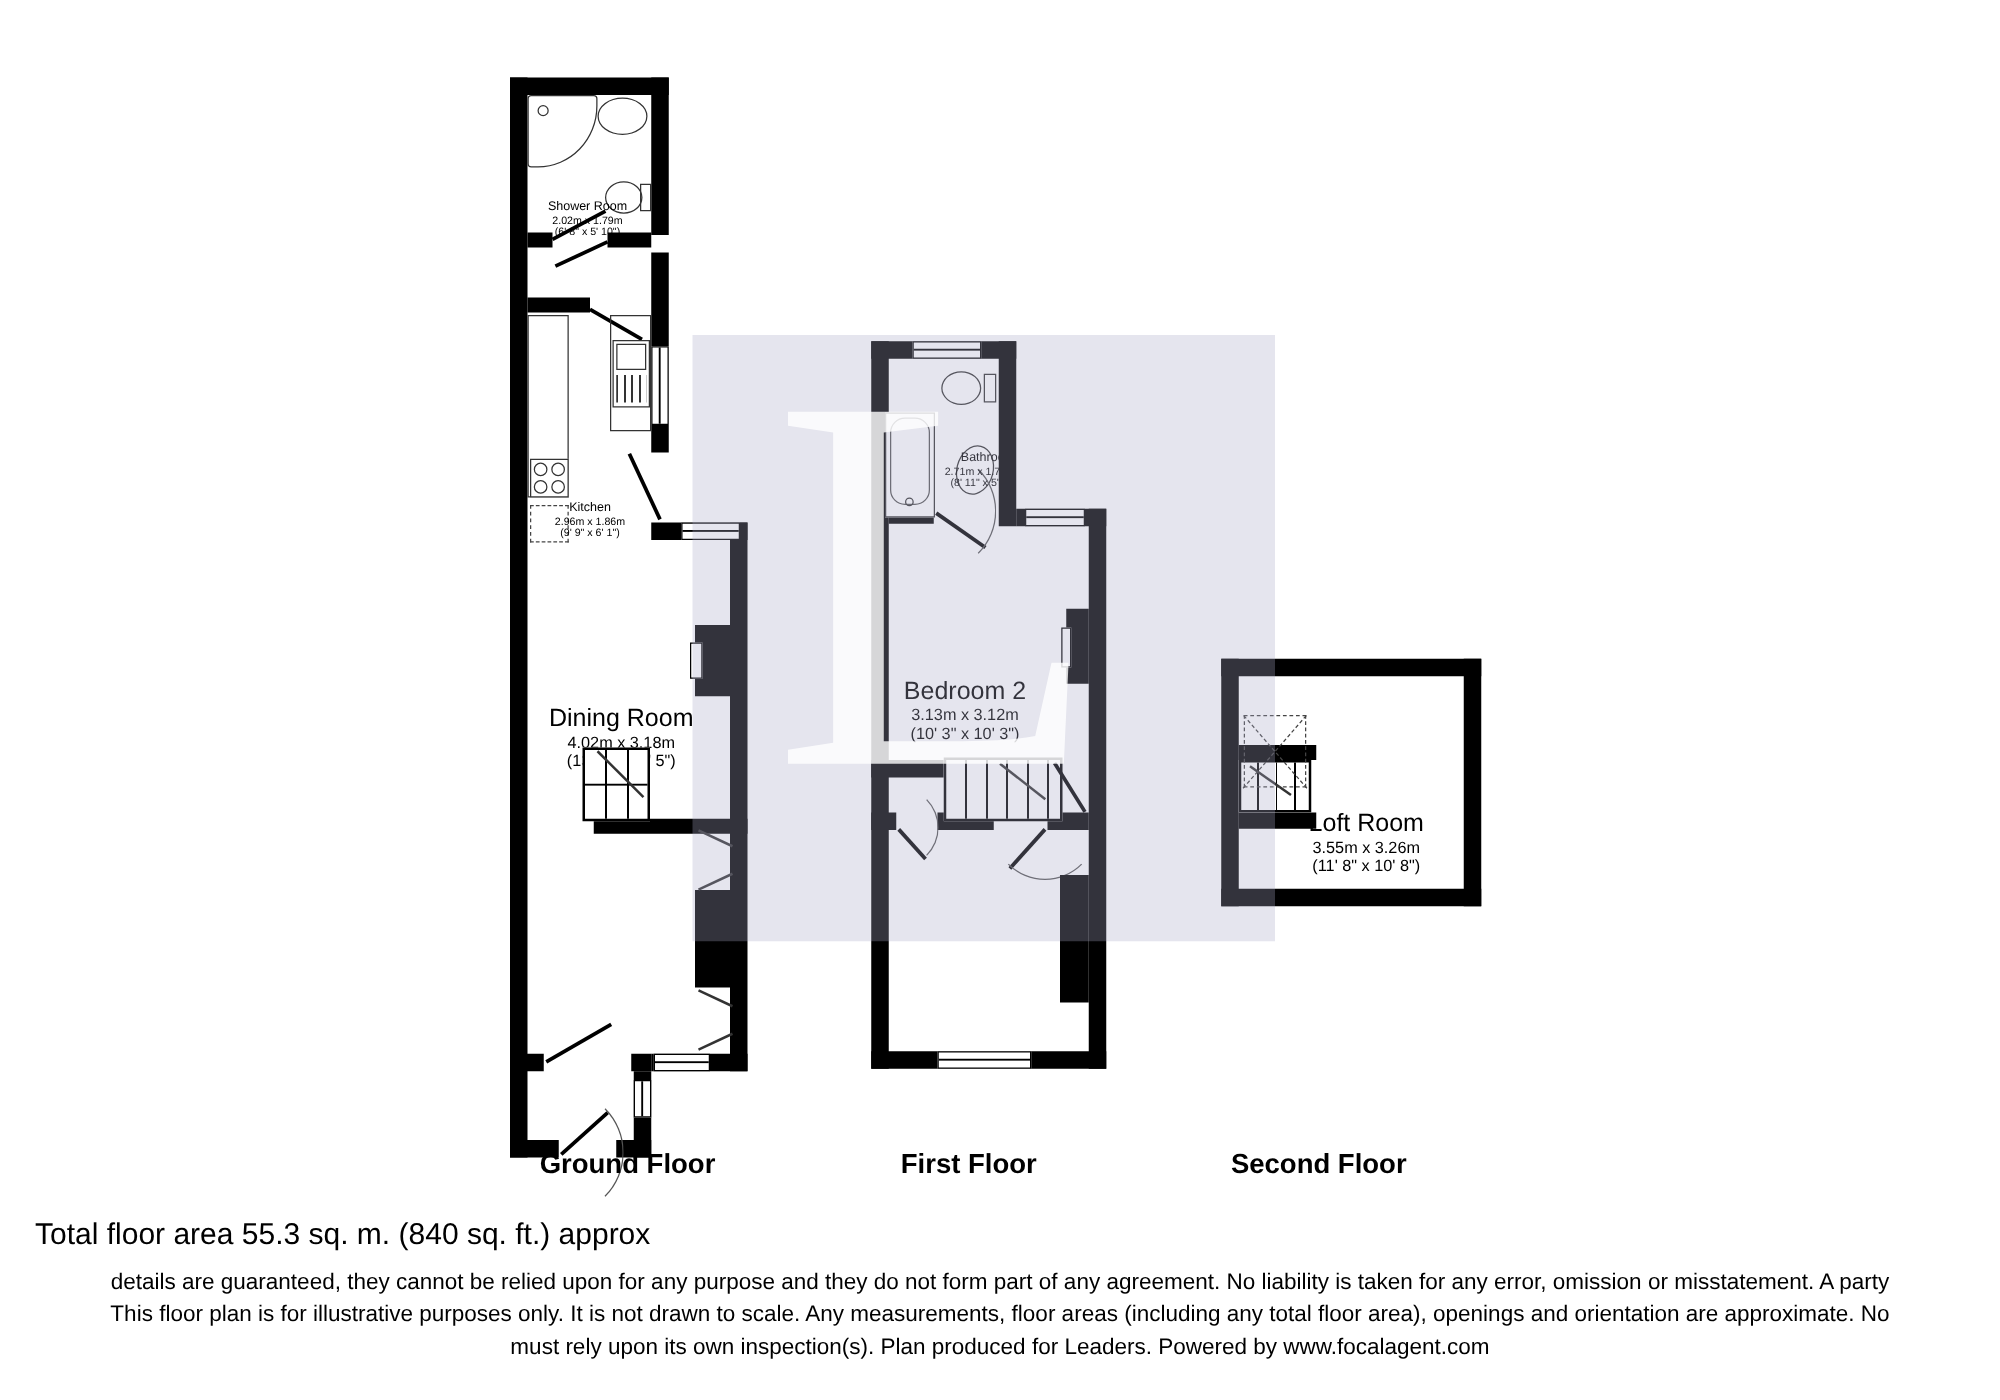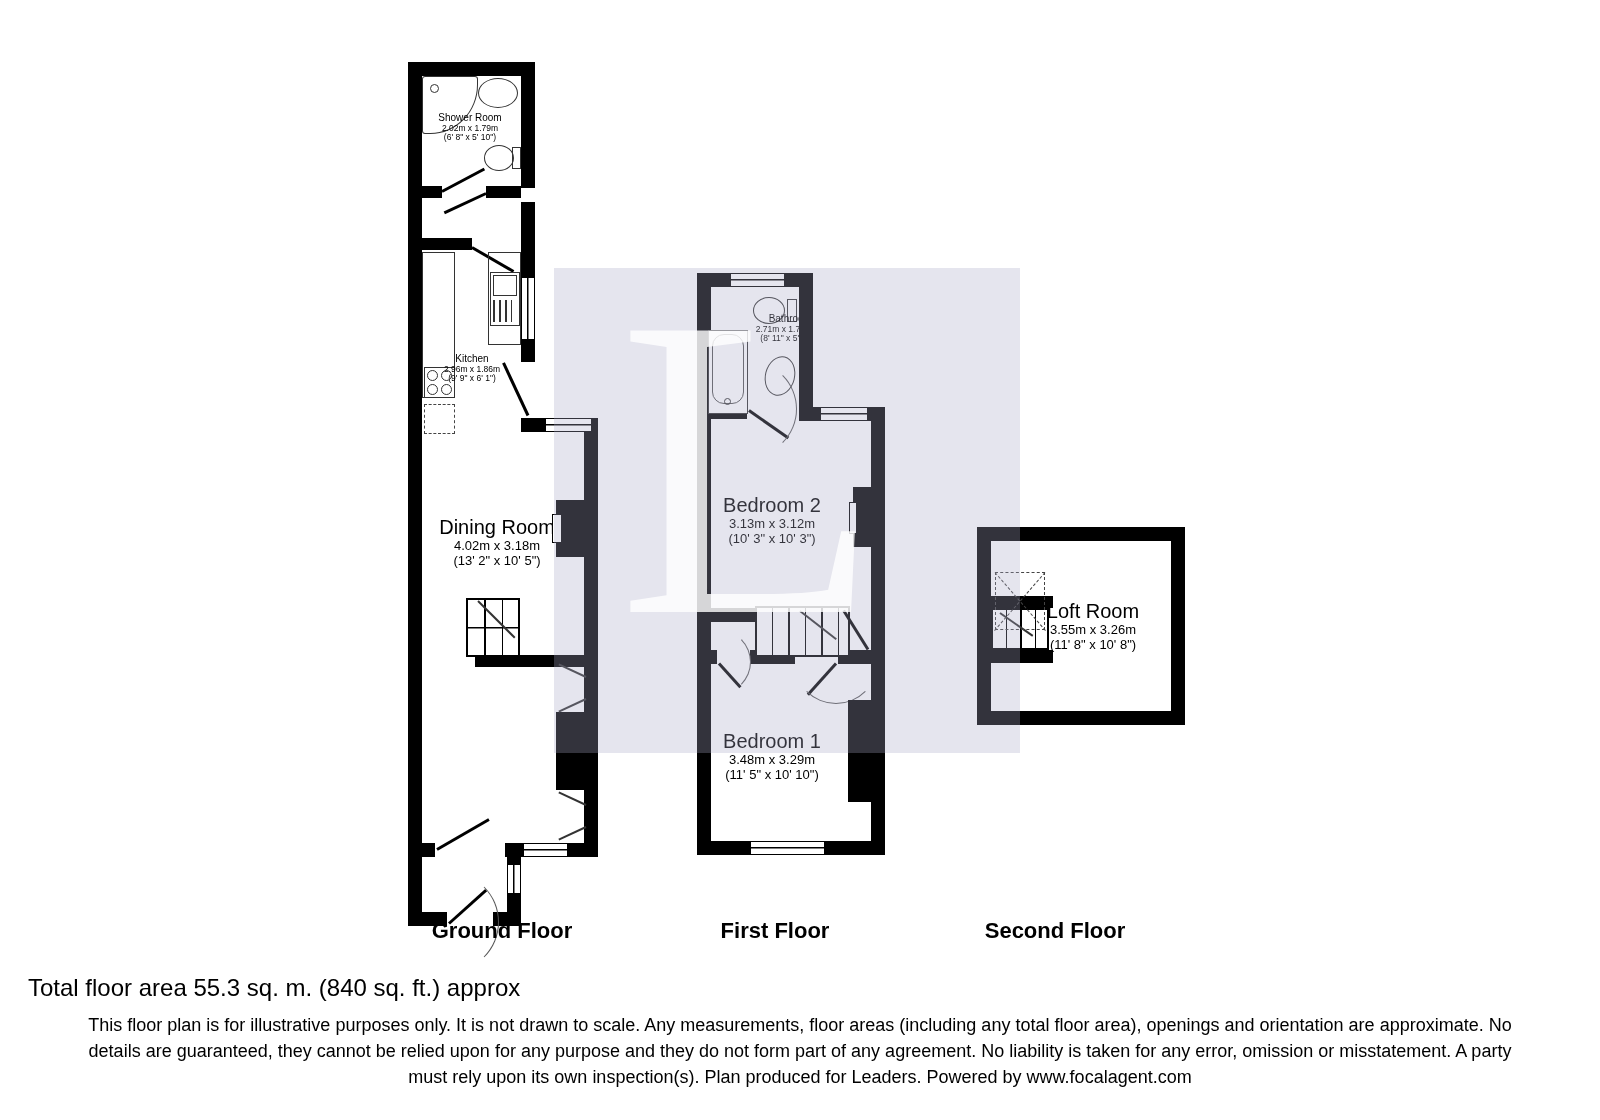--- a/index.html
+++ b/index.html
@@ -21,21 +21,21 @@
   .ln{position:absolute;height:2px;background:#333;transform-origin:left center;}
   .dln{position:absolute;height:0;border-top:1.6px dashed #444;transform-origin:left center;}
   
   .stairs{position:absolute;background-color:#fff;border:2px solid #000;box-sizing:border-box;}
   .treads-v{background-image:repeating-linear-gradient(90deg,transparent 0 15px,#000 15px 16.5px);}
   
   .fix{position:absolute;border:1.5px solid #333;box-sizing:border-box;background:transparent;}
   .oval{border-radius:50%;}
   .dash{border-style:dashed;border-color:#444;}
   
-  .room-label{position:absolute;text-align:center;line-height:1.15;}
+  .room-label{position:absolute;text-align:center;line-height:1.15;margin-top:48px;}
   .room-label .rname{font-size:20px;}
   .room-label .rdim{font-size:13px;}
   .room-label.small .rname{font-size:10px;}
   .room-label.small .rdim{font-size:8.5px;}
   .floor-caption{position:absolute;text-align:center;font-weight:bold;font-size:22px;}
   
   #wm-panel{position:absolute;left:554px;top:268px;width:466px;height:485px;
             background:rgba(170,170,198,0.30);z-index:5;}
   #wm-logo{position:absolute;left:618px;top:252px;width:330px;height:430px;z-index:6;
            font-family:"Liberation Serif",serif;font-size:430px;line-height:1;
@@ -170,25 +170,20 @@
   <div class="leaf z2" style="left:868px;top:648px;width:46px;transform:rotate(-122deg);"></div>
   <div class="w z1" style="left:697px;top:650px;width:20px;height:14px;"></div>
   <div class="w z1" style="left:750px;top:650px;width:45px;height:14px;"></div>
   <div class="w z1" style="left:838px;top:650px;width:33px;height:14px;"></div>
   <div class="leaf z2" style="left:719px;top:662px;width:32px;transform:rotate(48deg);"></div>
   <div class="doorarc z2" style="left:687px;top:630px;width:64px;height:64px;border-right-color:#555;"></div>
   <div class="leaf z2" style="left:836px;top:662px;width:42px;transform:rotate(132deg);"></div>
   <div class="doorarc z2" style="left:794px;top:620px;width:84px;height:84px;border-bottom-color:#555;"></div>
 
   <div class="w z2" style="left:848px;top:700px;width:23px;height:102px;"></div>
-  <div class="room-label z2" style="left:672px;top:730px;width:200px;">
-    <div class="rname">Bedroom 1</div>
-    <div class="rdim">3.48m x 3.29m</div>
-    <div class="rdim">(11' 5" x 10' 10")</div>
-  </div>
   <div class="w z1" style="left:697px;top:841px;width:188px;height:14px;"></div>
   <div class="winh z2" style="left:750px;top:841px;width:75px;height:14px;"></div>
 
   <div class="w z1" style="left:977px;top:527px;width:208px;height:14px;"></div>
   <div class="w z1" style="left:977px;top:527px;width:14px;height:198px;"></div>
   <div class="w z1" style="left:1171px;top:527px;width:14px;height:198px;"></div>
   <div class="w z1" style="left:977px;top:711px;width:208px;height:14px;"></div>
   <div class="w z1" style="left:991px;top:596px;width:62px;height:12px;"></div>
   <div class="w z1" style="left:991px;top:650px;width:62px;height:13px;"></div>
   <div class="stairs z2" style="left:991px;top:608px;width:58px;height:42px;background-image:repeating-linear-gradient(90deg,transparent 0 13px,#000 13px 14.5px);"></div>
@@ -204,18 +199,18 @@
 
   <div id="wm-panel"></div>
   <div id="wm-logo">L</div>
 
   <div class="floor-caption z2" style="left:402px;top:918px;width:200px;">Ground Floor</div>
   <div class="floor-caption z2" style="left:675px;top:918px;width:200px;">First Floor</div>
   <div class="floor-caption z2" style="left:955px;top:918px;width:200px;">Second Floor</div>
 
   <div id="total-area">Total floor area 55.3 sq. m. (840 sq. ft.) approx</div>
   <div id="disclaimer">
+    <div>details are guaranteed, they cannot be relied upon for any purpose and they do not form part of any agreement. No liability is taken for any error, omission or misstatement. A party</div>
     <div>This floor plan is for illustrative purposes only. It is not drawn to scale. Any measurements, floor areas (including any total floor area), openings and orientation are approximate. No</div>
-    <div>details are guaranteed, they cannot be relied upon for any purpose and they do not form part of any agreement. No liability is taken for any error, omission or misstatement. A party</div>
     <div>must rely upon its own inspection(s). Plan produced for Leaders. Powered by www.focalagent.com</div>
   </div>
 
 </div>
 
 </body></html>

